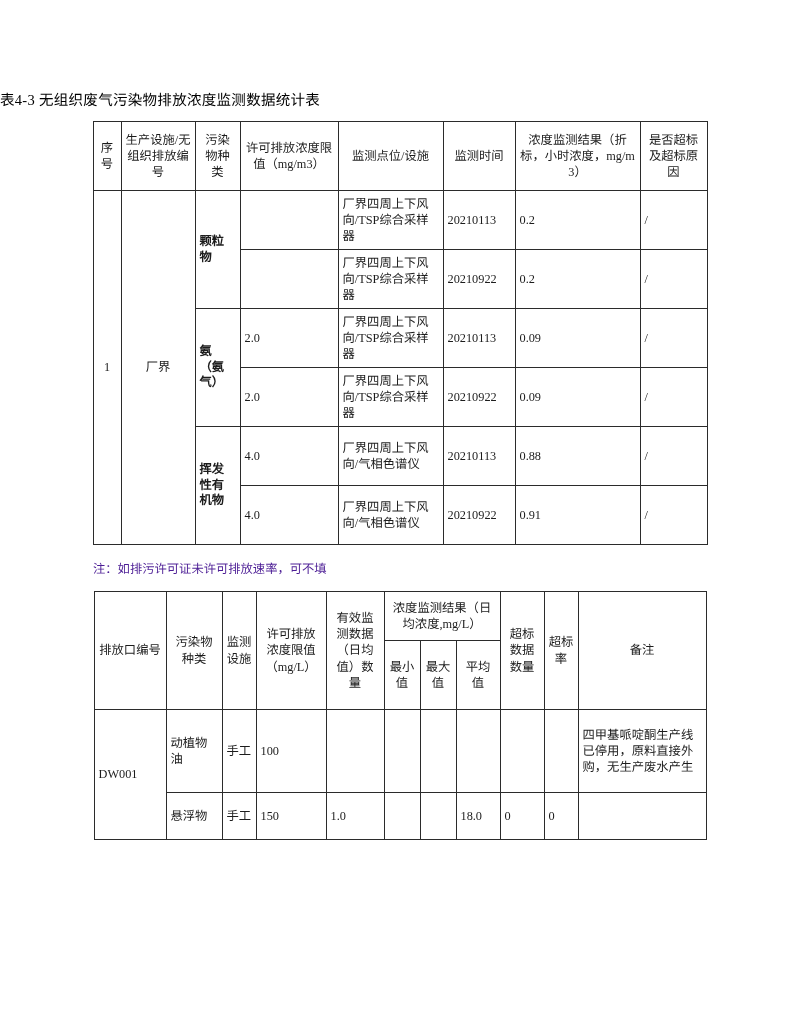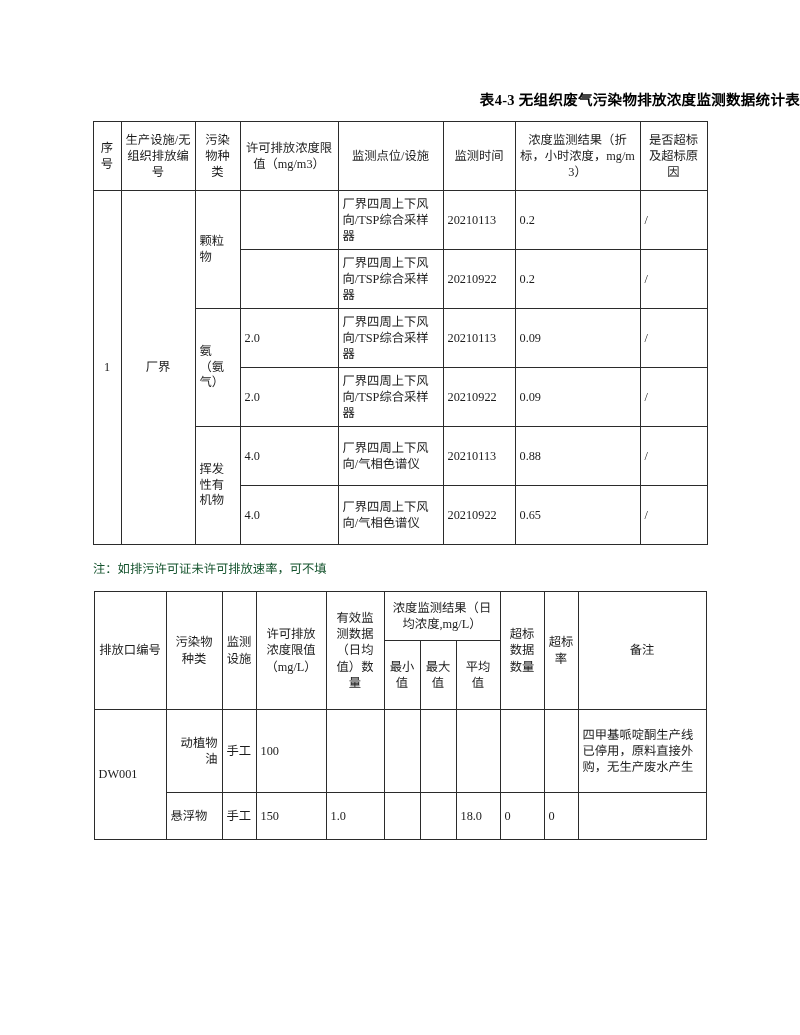--- a/index.html
+++ b/index.html
@@ -19,23 +19,23 @@
   .page {
     width: 800px;
     height: 1035px;
     box-sizing: border-box;
     padding: 0;
     position: relative;
   }
 
   
   .table-title {
-    text-align: right;
+    text-align: left;
     font-size: 14.5px;
-    font-weight: bold;
+    font-weight: normal;
     letter-spacing: 0.3px;
     color: #000;
   }
   #title-table-43 { margin-top: 88px; }
   #title-table-44 { margin-top: 32px; }
 
   
   table.doc-table {
     border-collapse: collapse;
     table-layout: fixed;
@@ -66,49 +66,49 @@
   #table-43 col.c-fac    { width: 74px; }
   #table-43 col.c-pol    { width: 45px; }
   #table-43 col.c-lim    { width: 98px; }
   #table-43 col.c-point  { width: 105px; }
   #table-43 col.c-time   { width: 72px; }
   #table-43 col.c-res    { width: 125px; }
   #table-43 col.c-exc    { width: 67px; }
 
   #table-43 thead td { height: 62px; }
   #table-43 tbody td { height: 52px; }
-  #table-43 .vert-narrow { line-height: 1.3; }
+  #table-43 .vert-narrow { line-height: 1.3; font-weight: bold; }
 
   
   .note-line {
     width: 614px;
     margin: 14px auto 0 auto;
     font-size: 12.3px;
-    color: #14532d;
+    color: #4c1d95;
     text-align: left;
   }
 
   
   #table-44 { width: 612px; margin-top: 14px; }
   #table-44 col.c-outlet { width: 72px; }
   #table-44 col.c-poltype{ width: 56px; }
   #table-44 col.c-fac    { width: 34px; }
   #table-44 col.c-limit  { width: 70px; }
   #table-44 col.c-valid  { width: 58px; }
   #table-44 col.c-min    { width: 36px; }
   #table-44 col.c-max    { width: 36px; }
   #table-44 col.c-avg    { width: 44px; }
   #table-44 col.c-excnum { width: 44px; }
   #table-44 col.c-excrate{ width: 34px; }
   #table-44 col.c-remark { width: 128px; }
 
   #table-44 thead td.h-tall  { height: 106px; }
   #table-44 thead td.h-upper { height: 42px; }
   #table-44 thead td.h-lower { height: 62px; }
-  #table-44 tbody td.r-tall  { height: 76px; text-align: right; }
+  #table-44 tbody td.r-tall  { height: 76px; }
   #table-44 tbody td.r-short { height: 40px; }
 </style>
 </head>
 <body>
 
 <div class="page">
 
   <div class="table-title" id="title-table-43">表4-3 无组织废气污染物排放浓度监测数据统计表</div>
 
   <table class="doc-table" id="table-43">
@@ -172,21 +172,21 @@
         <td class="cell-left cell-mid">4.0</td>
         <td class="cell-left cell-mid ink-strong">厂界四周上下风向/气相色谱仪</td>
         <td class="cell-left cell-mid">20210113</td>
         <td class="cell-left cell-mid">0.88</td>
         <td class="cell-left cell-mid">/</td>
       </tr>
       <tr>
         <td class="cell-left cell-mid">4.0</td>
         <td class="cell-left cell-mid ink-strong">厂界四周上下风向/气相色谱仪</td>
         <td class="cell-left cell-mid">20210922</td>
-        <td class="cell-left cell-mid">0.65</td>
+        <td class="cell-left cell-mid">0.91</td>
         <td class="cell-left cell-mid">/</td>
       </tr>
     </tbody>
   </table>
 
   <div class="note-line">注：如排污许可证未许可排放速率，可不填</div>
 
 
   <table class="doc-table" id="table-44">
     <colgroup>

